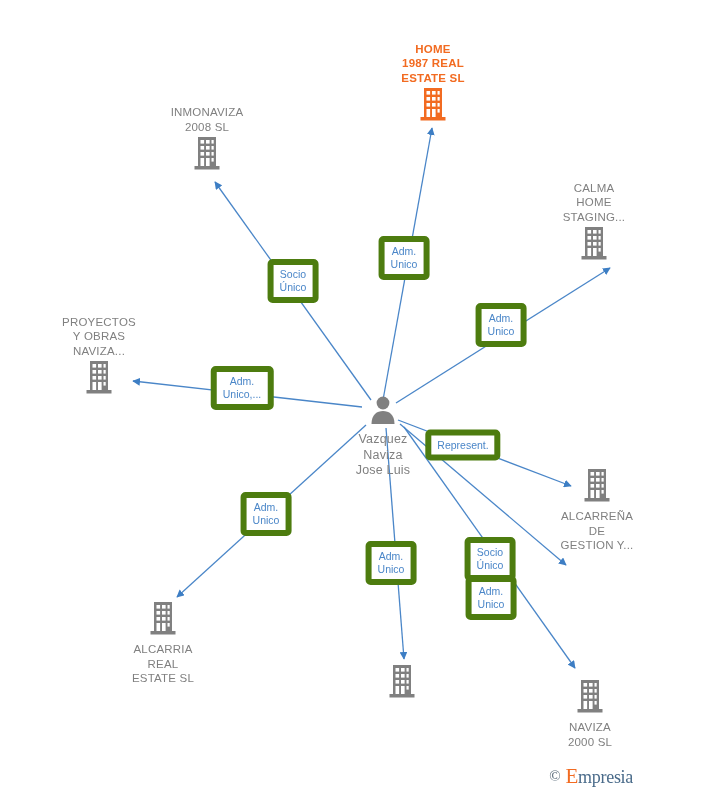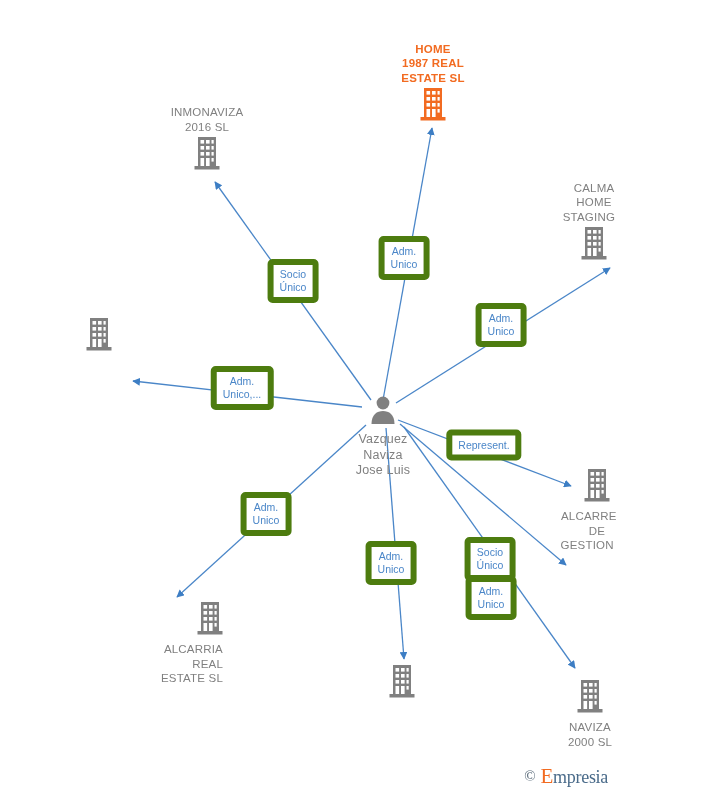--- a/index.html
+++ b/index.html
@@ -9,20 +9,21 @@
   }
   body {
     font-family: "Liberation Sans", sans-serif;
   }
   #canvas {
     position: relative;
     width: 616px;
     height: 795px;
     background: #ffffff;
     overflow: hidden;
+    padding-left: 25px;
   }
   #edges {
     position: absolute;
     left: 0;
     top: 0;
     width: 728px;
     height: 795px;
   }
   .node {
     position: absolute;
@@ -133,21 +134,21 @@
             <rect x="6.5" y="16" width="3.6" height="3.6" fill="#fff"></rect>
             <rect x="12" y="16" width="3.6" height="3.6" fill="#fff"></rect>
             <rect x="17.5" y="16" width="2.2" height="3.6" fill="#fff"></rect>
             <rect x="6.5" y="22" width="3.6" height="8" fill="#fff"></rect>
             <rect x="12" y="22" width="3.6" height="8" fill="#fff"></rect>
             <rect x="17.5" y="22" width="2.2" height="3.6" fill="#fff"></rect>
           </svg></div>
       </div>
       <div class="node label-above" style="left: 207px; top: 105px;">
         <div class="node-label">INMONAVIZA
-2016  SL</div>
+2008  SL</div>
         <div class="node-icon"><svg width="26" height="34" viewBox="0 0 26 34" xmlns="http://www.w3.org/2000/svg">
             <rect x="4" y="1" width="18" height="29" fill="#808080"></rect>
             <rect x="0.5" y="30" width="25" height="3.5" fill="#808080"></rect>
             <rect x="6.5" y="4" width="3.6" height="3.6" fill="#fff"></rect>
             <rect x="12" y="4" width="3.6" height="3.6" fill="#fff"></rect>
             <rect x="17.5" y="4" width="2.2" height="3.6" fill="#fff"></rect>
             <rect x="6.5" y="10" width="3.6" height="3.6" fill="#fff"></rect>
             <rect x="12" y="10" width="3.6" height="3.6" fill="#fff"></rect>
             <rect x="17.5" y="10" width="2.2" height="3.6" fill="#fff"></rect>
             <rect x="6.5" y="16" width="3.6" height="3.6" fill="#fff"></rect>
@@ -173,20 +174,23 @@
             <rect x="17.5" y="10" width="2.2" height="3.6" fill="#fff"></rect>
             <rect x="6.5" y="16" width="3.6" height="3.6" fill="#fff"></rect>
             <rect x="12" y="16" width="3.6" height="3.6" fill="#fff"></rect>
             <rect x="17.5" y="16" width="2.2" height="3.6" fill="#fff"></rect>
             <rect x="6.5" y="22" width="3.6" height="8" fill="#fff"></rect>
             <rect x="12" y="22" width="3.6" height="8" fill="#fff"></rect>
             <rect x="17.5" y="22" width="2.2" height="3.6" fill="#fff"></rect>
           </svg></div>
       </div>
       <div class="node label-above" style="left: 99px; top: 314.5px;">
+        <div class="node-label">PROYECTOS
+Y OBRAS
+NAVIZA...</div>
         <div class="node-icon"><svg width="26" height="34" viewBox="0 0 26 34" xmlns="http://www.w3.org/2000/svg">
             <rect x="4" y="1" width="18" height="29" fill="#808080"></rect>
             <rect x="0.5" y="30" width="25" height="3.5" fill="#808080"></rect>
             <rect x="6.5" y="4" width="3.6" height="3.6" fill="#fff"></rect>
             <rect x="12" y="4" width="3.6" height="3.6" fill="#fff"></rect>
             <rect x="17.5" y="4" width="2.2" height="3.6" fill="#fff"></rect>
             <rect x="6.5" y="10" width="3.6" height="3.6" fill="#fff"></rect>
             <rect x="12" y="10" width="3.6" height="3.6" fill="#fff"></rect>
             <rect x="17.5" y="10" width="2.2" height="3.6" fill="#fff"></rect>
             <rect x="6.5" y="16" width="3.6" height="3.6" fill="#fff"></rect>
@@ -220,21 +224,21 @@
             <rect x="12" y="16" width="3.6" height="3.6" fill="#fff"></rect>
             <rect x="17.5" y="16" width="2.2" height="3.6" fill="#fff"></rect>
             <rect x="6.5" y="22" width="3.6" height="8" fill="#fff"></rect>
             <rect x="12" y="22" width="3.6" height="8" fill="#fff"></rect>
             <rect x="17.5" y="22" width="2.2" height="3.6" fill="#fff"></rect>
           </svg></div>
         <div class="node-label">ALCARREÑA
 DE
 GESTION Y...</div>
       </div>
-      <div class="node label-below" style="left: 163px; top: 601px; text-align: right;">
+      <div class="node label-below" style="left: 163px; top: 601px;">
         <div class="node-icon"><svg width="26" height="34" viewBox="0 0 26 34" xmlns="http://www.w3.org/2000/svg">
             <rect x="4" y="1" width="18" height="29" fill="#808080"></rect>
             <rect x="0.5" y="30" width="25" height="3.5" fill="#808080"></rect>
             <rect x="6.5" y="4" width="3.6" height="3.6" fill="#fff"></rect>
             <rect x="12" y="4" width="3.6" height="3.6" fill="#fff"></rect>
             <rect x="17.5" y="4" width="2.2" height="3.6" fill="#fff"></rect>
             <rect x="6.5" y="10" width="3.6" height="3.6" fill="#fff"></rect>
             <rect x="12" y="10" width="3.6" height="3.6" fill="#fff"></rect>
             <rect x="17.5" y="10" width="2.2" height="3.6" fill="#fff"></rect>
             <rect x="6.5" y="16" width="3.6" height="3.6" fill="#fff"></rect>
@@ -289,21 +293,21 @@
     </div>
   <div id="labels-layer">
       <div class="edge-label" style="left: 404px; top: 258px;">Adm.
 Unico</div>
       <div class="edge-label" style="left: 293px; top: 281px;">Socio
 Único</div>
       <div class="edge-label" style="left: 501px; top: 325px;">Adm.
 Unico</div>
       <div class="edge-label" style="left: 242px; top: 388px;">Adm.
 Unico,...</div>
-      <div class="edge-label" style="left: 484px; top: 445px;">Represent.</div>
+      <div class="edge-label" style="left: 463px; top: 445px;">Represent.</div>
       <div class="edge-label" style="left: 266px; top: 514px;">Adm.
 Unico</div>
       <div class="edge-label" style="left: 391px; top: 563px;">Adm.
 Unico</div>
       <div class="edge-label" style="left: 490px; top: 559px;">Socio
 Único</div>
       <div class="edge-label" style="left: 491px; top: 598px;">Adm.
 Unico</div>
     </div>
 

